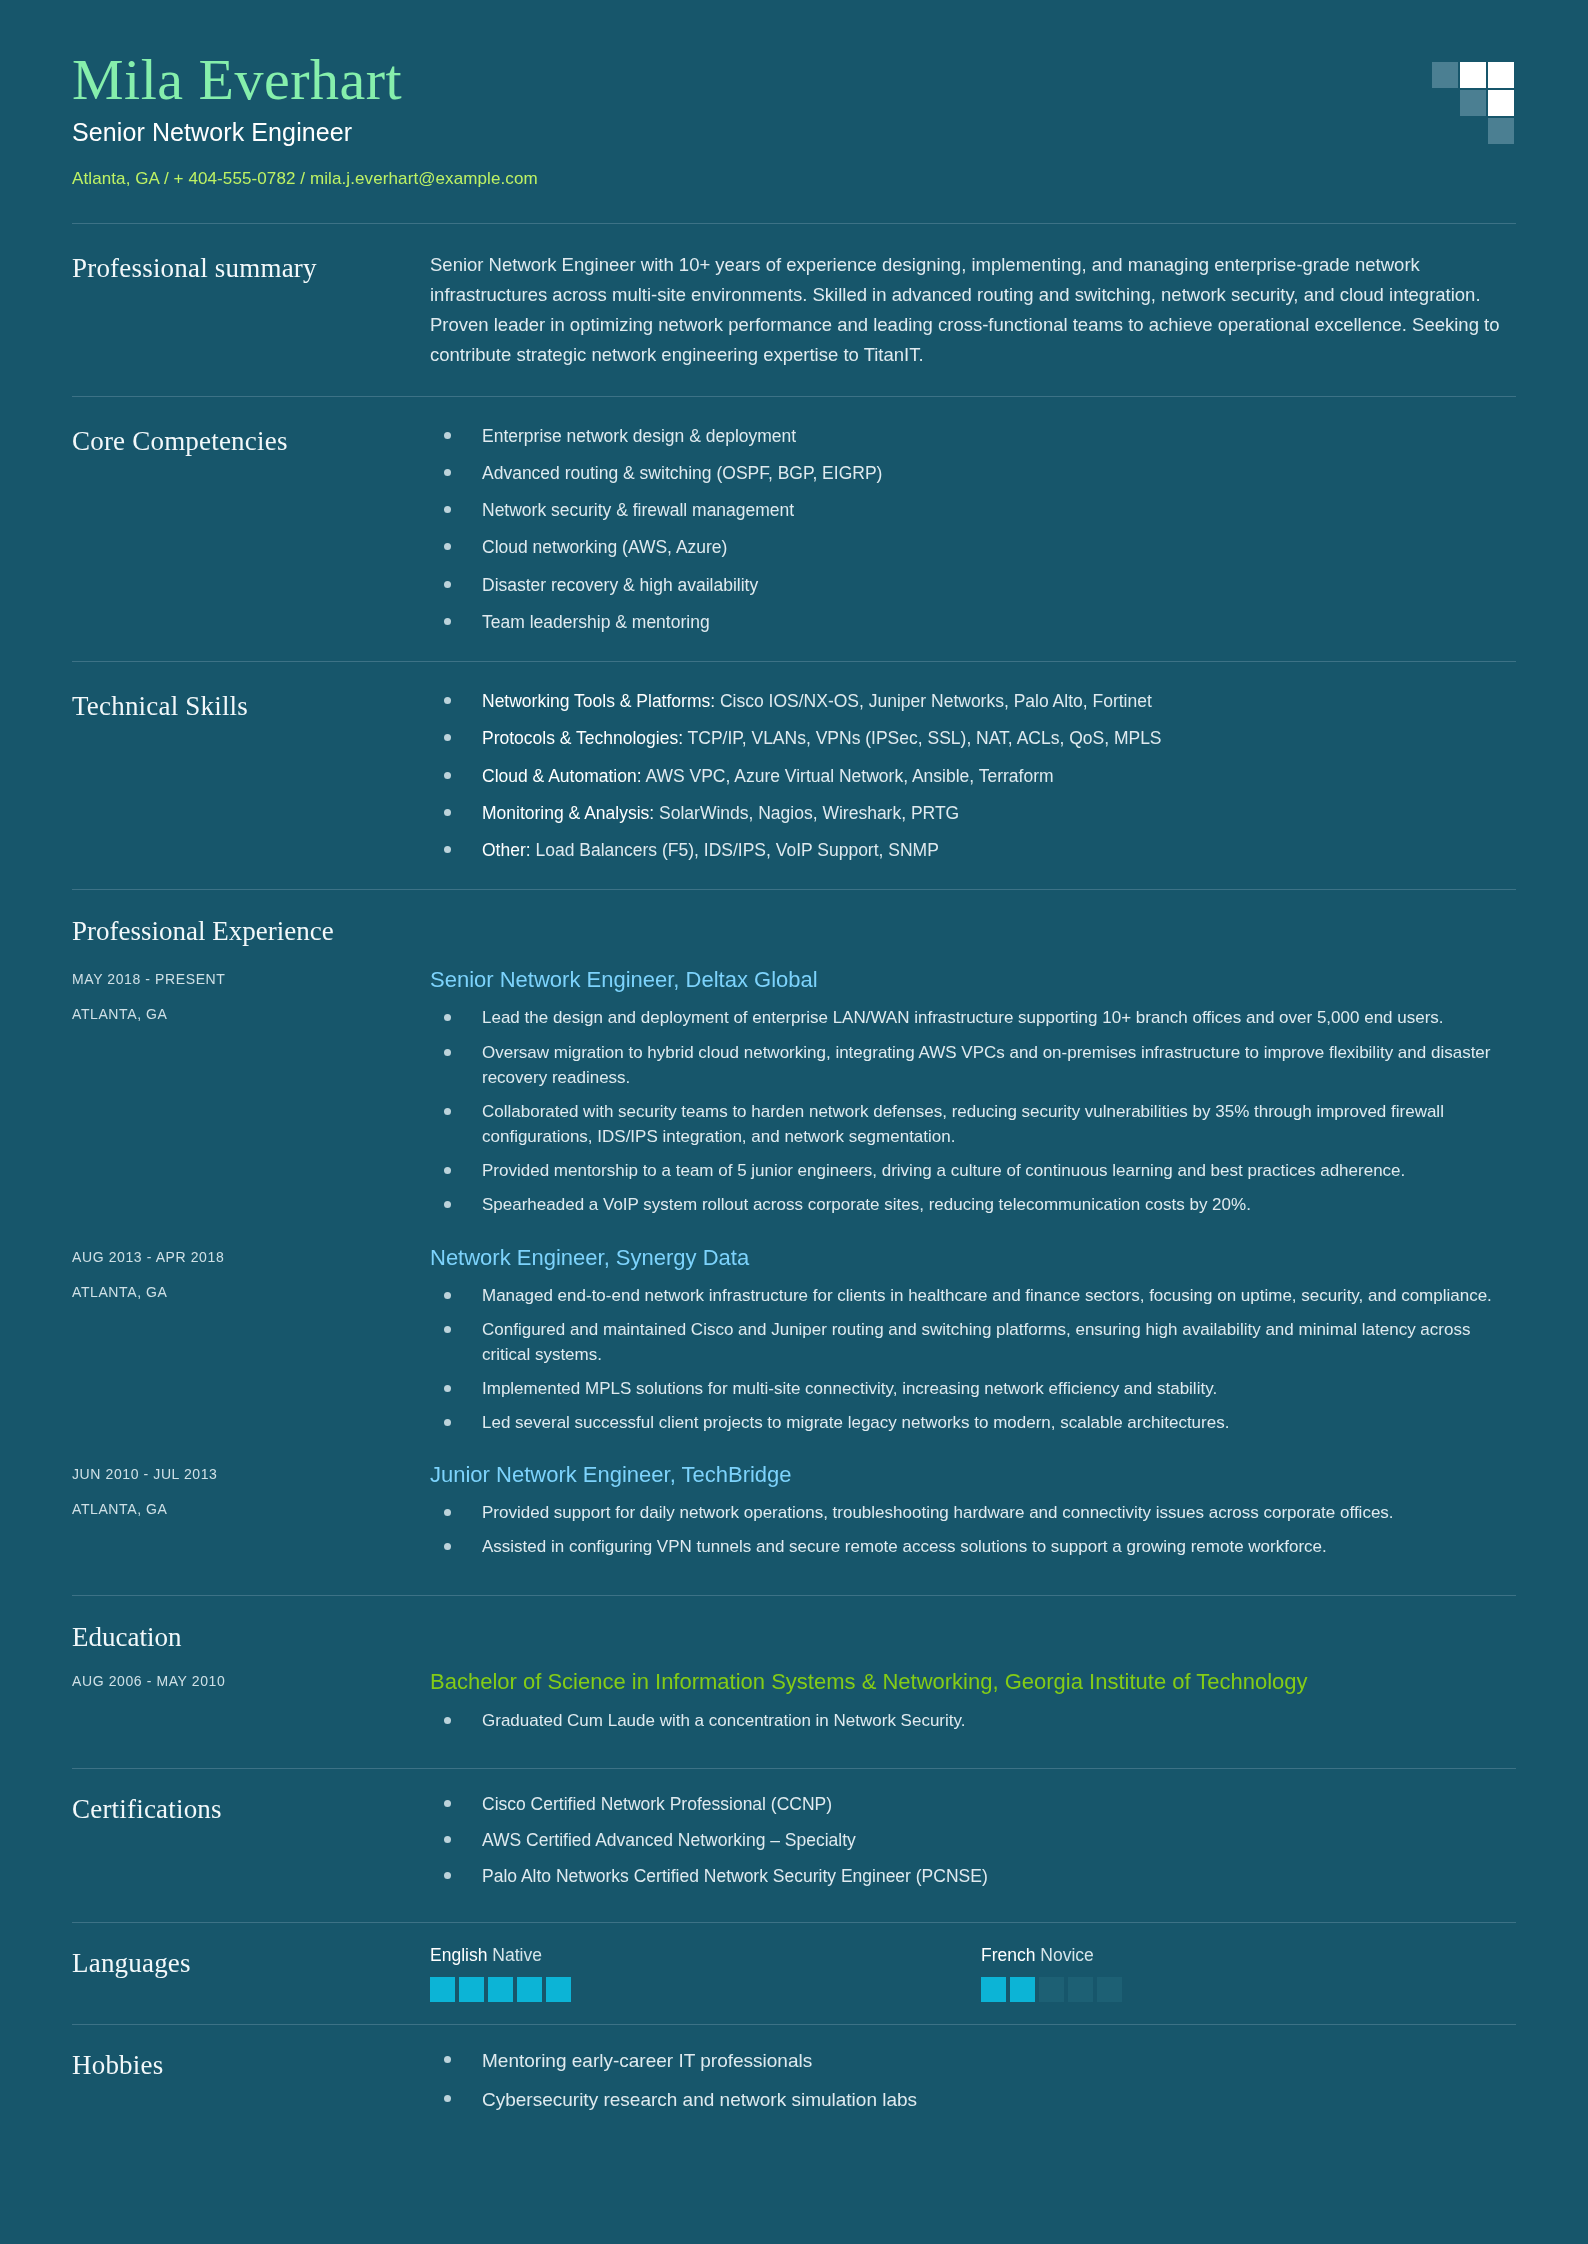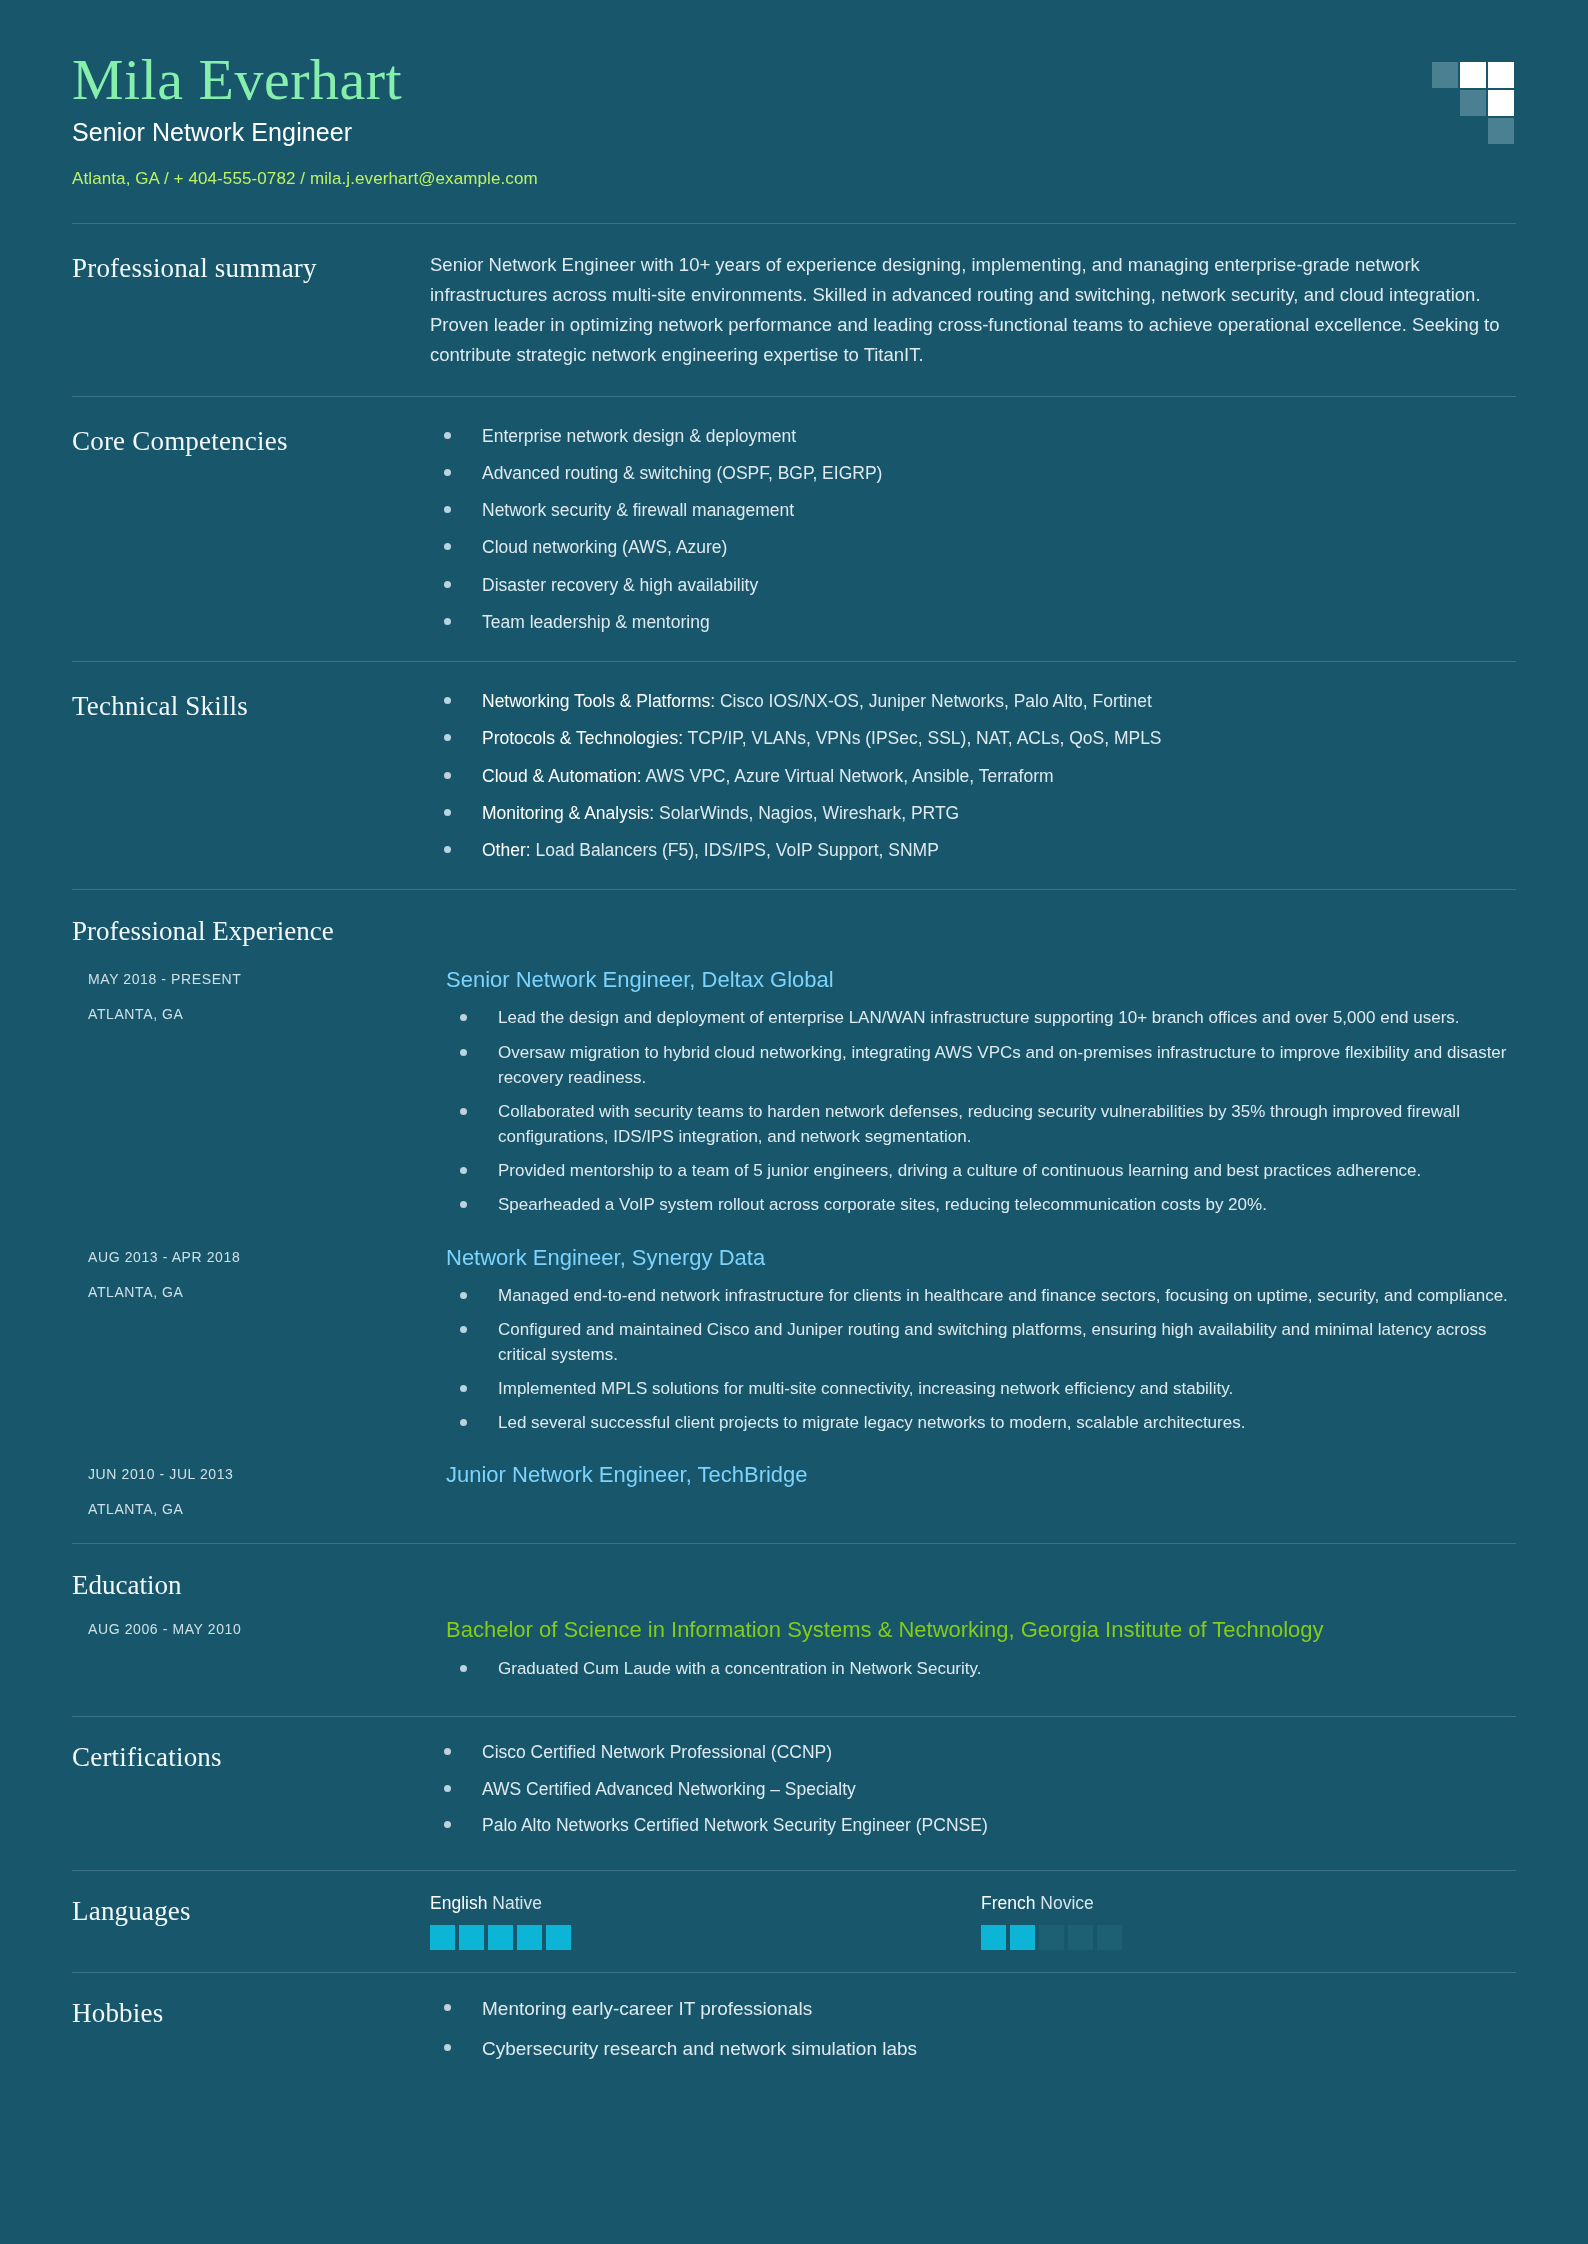--- a/index.html
+++ b/index.html
@@ -64,21 +64,21 @@
   }
   ul.bul.tight li { margin-bottom:10px; }
   ul.bul b { font-weight:normal; color:#ffffff; }
 
   
   .exp-header {
     font-family:"Liberation Serif", serif;
     font-size:27px; color:#f2f8fa; padding:26px 0 2px 0;
   }
   .job { display:flex; align-items:flex-start; margin-top:18px; }
-  .job-meta { width:358px; flex:0 0 358px; padding-top:4px;margin-left:16px; }
+  .job-meta { width:358px; flex:0 0 358px; padding-top:4px; }
   .job-date, .job-loc {
     font-size:14px; letter-spacing:0.6px; color:#cfe0e6; text-transform:uppercase;
   }
   .job-loc { margin-top:19px; }
   .job-main { flex:1; min-width:0; }
   .job-role {
     font-size:22px; color:#7dd3fc; font-weight:400; margin-bottom:12px;
   }
   .job-main ul.bul li { font-size:17px; line-height:1.48; margin-bottom:9px; }
 
@@ -194,20 +194,24 @@
             </ul>
           </div>
         </div>
         <div class="job">
           <div class="job-meta">
             <div class="job-date">JUN 2010 - JUL 2013</div>
             <div class="job-loc">ATLANTA, GA</div>
           </div>
           <div class="job-main">
             <div class="job-role">Junior Network Engineer, TechBridge</div>
+            <ul class="bul">
+              <li>Provided support for daily network operations, troubleshooting hardware and connectivity issues across corporate offices.</li>
+              <li>Assisted in configuring VPN tunnels and secure remote access solutions to support a growing remote workforce.</li>
+            </ul>
           </div>
         </div>
       </div>
   </div>
 
   <div class="divider" style="margin-top:26px"></div>
 
   <div>
     <div class="exp-header">Education</div>
     <div class="job" style="margin-top:14px">

